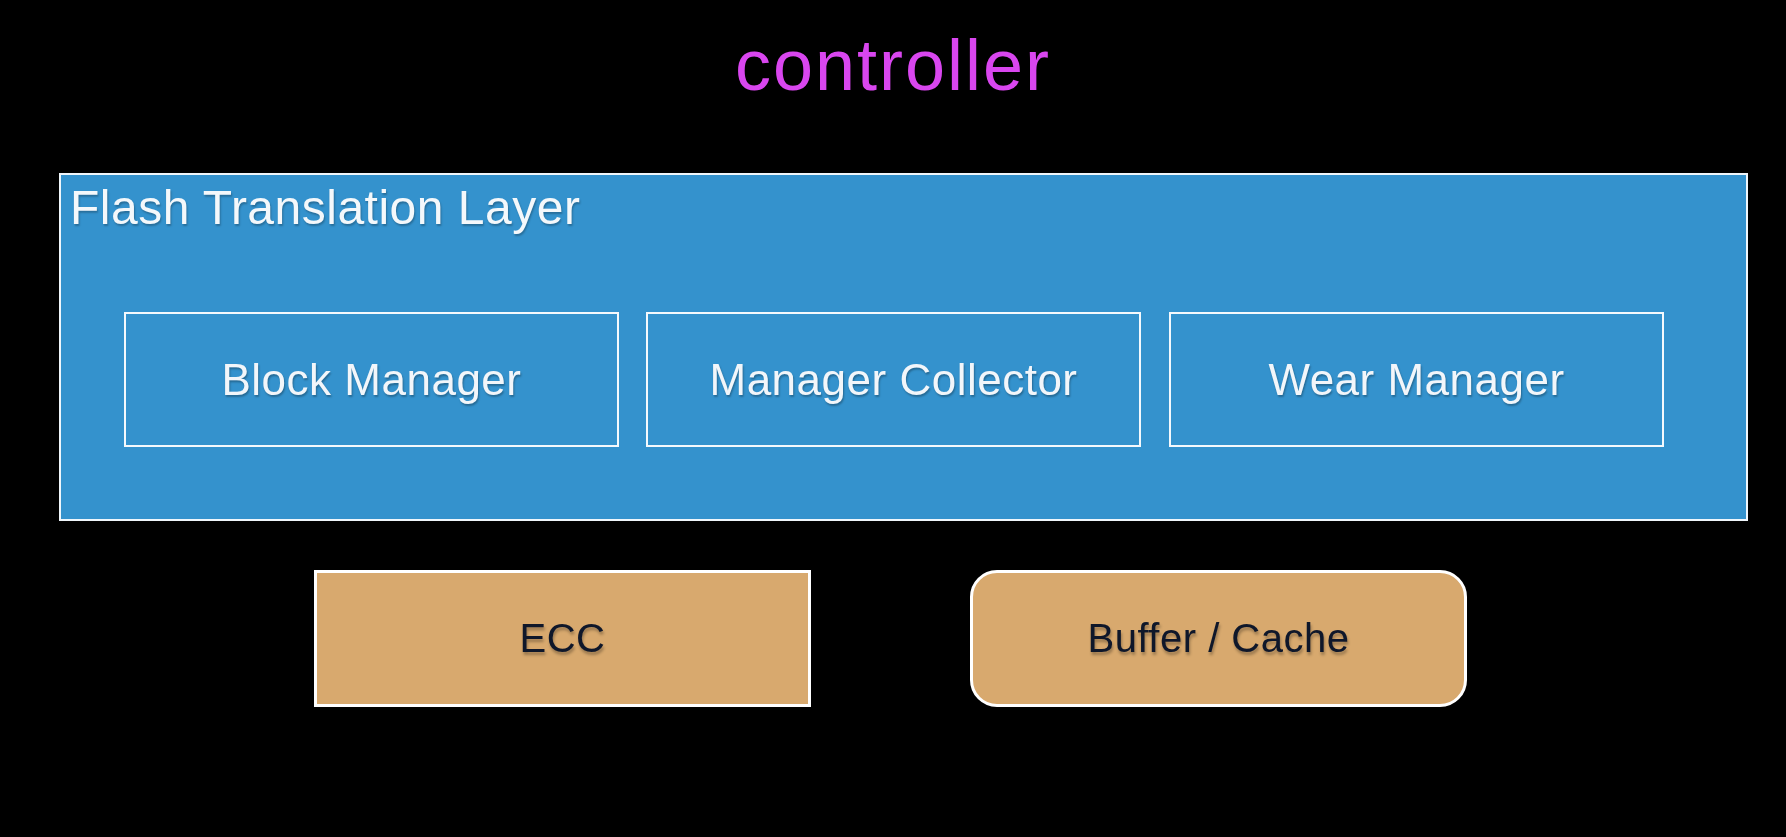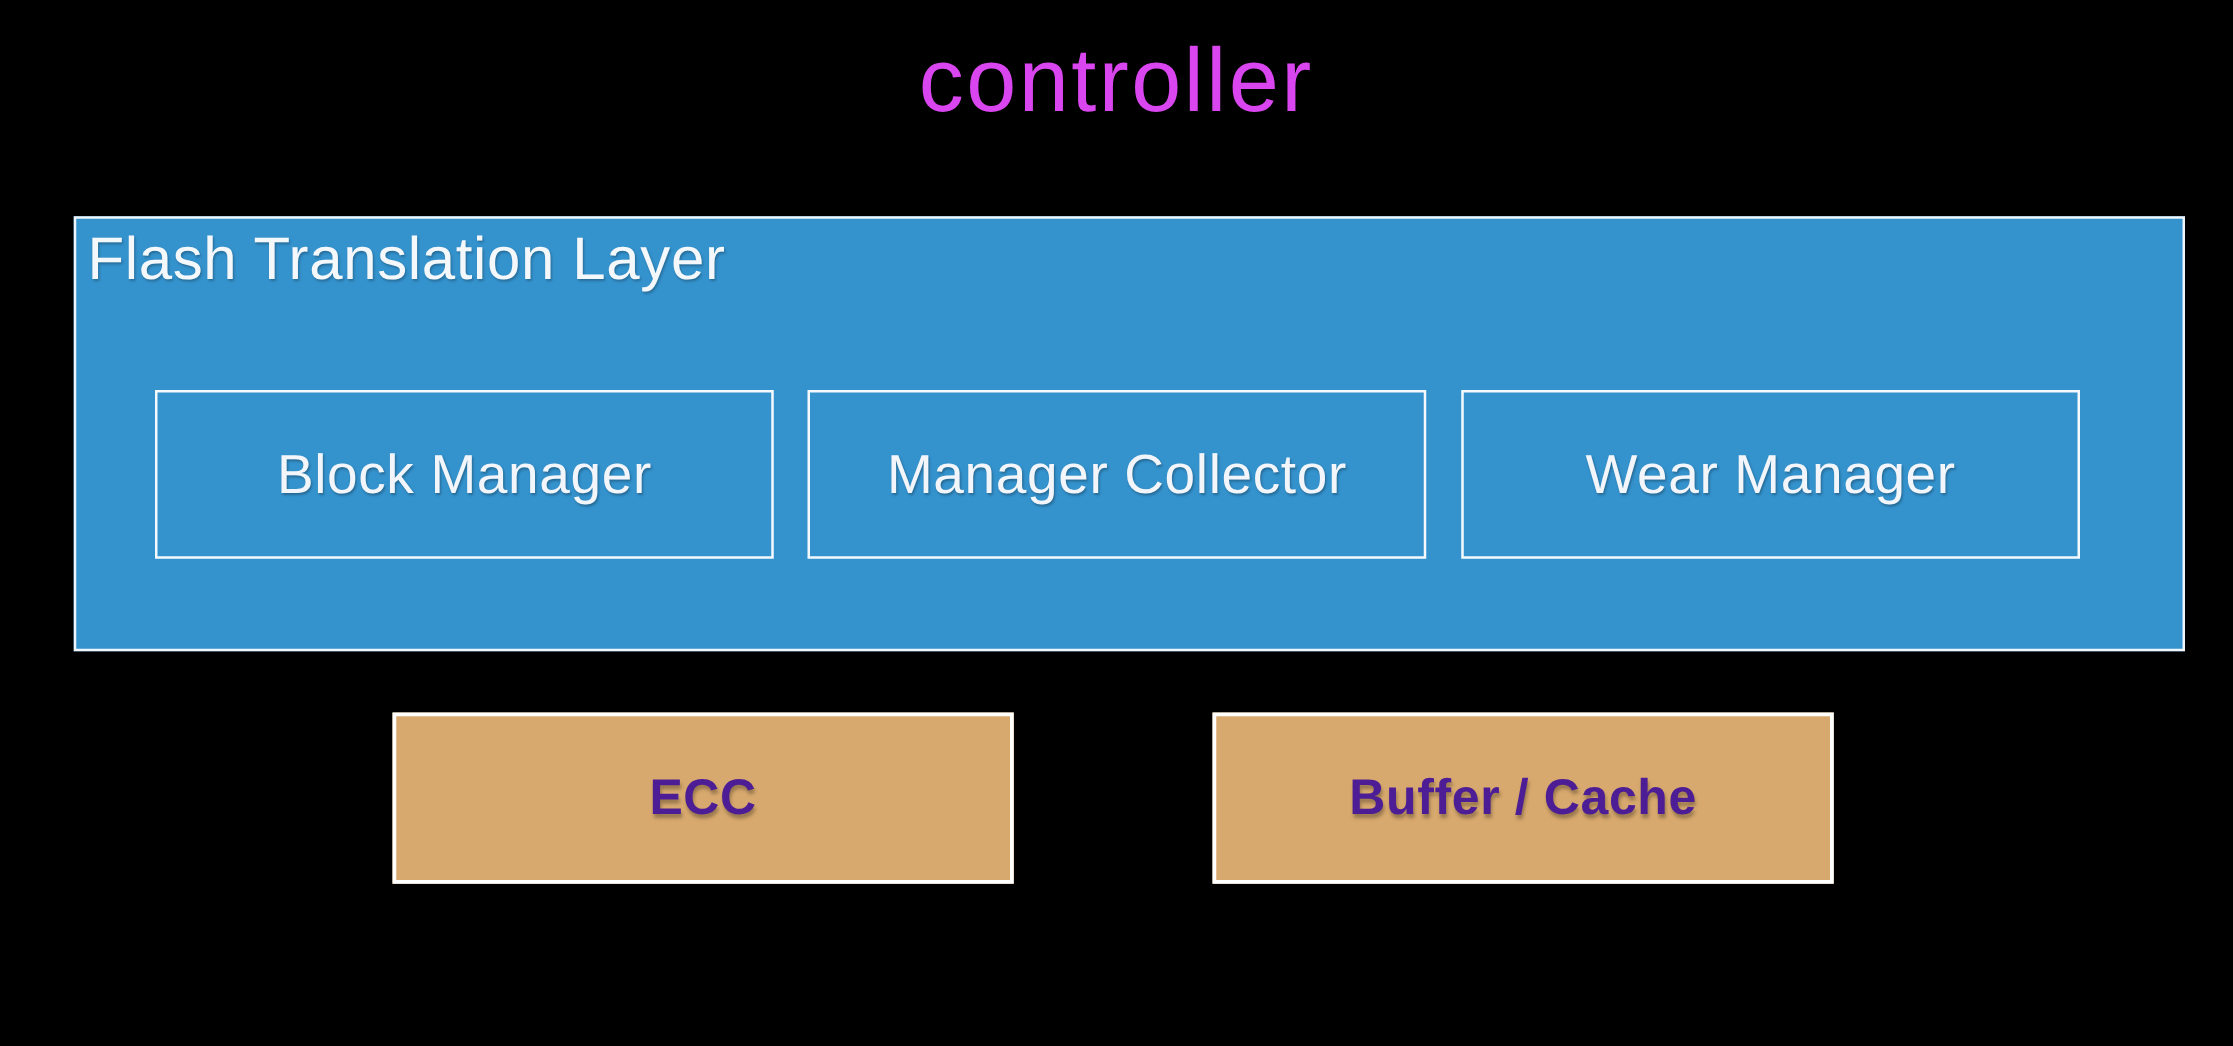--- a/index.html
+++ b/index.html
@@ -84,26 +84,26 @@
     height: 137px;
     width: 497px;
     background: var(--hw-fill, #d8a96e);
     border: 3px solid #ffffff;
     display: flex;
     align-items: center;
     justify-content: center;
   }
 
   .hw-box.pos-0 { left: 314px; }
-  .hw-box.pos-1 { left: 970px; }
+  .hw-box.pos-1 { left: 970px; border-radius: 27px; }
 
   .hw-label {
     font-size: 40px;
-    font-weight: 700;
-    color: #4c1d95;
+    font-weight: 400;
+    color: #0f172a;
     letter-spacing: 0.5px;
     text-shadow: 1px 3px 3px rgba(0, 0, 0, 0.3);
   }
 </style>
 </head>
 <body>
 
 <div class="slide">
 
   <div class="slide-title">controller</div>

